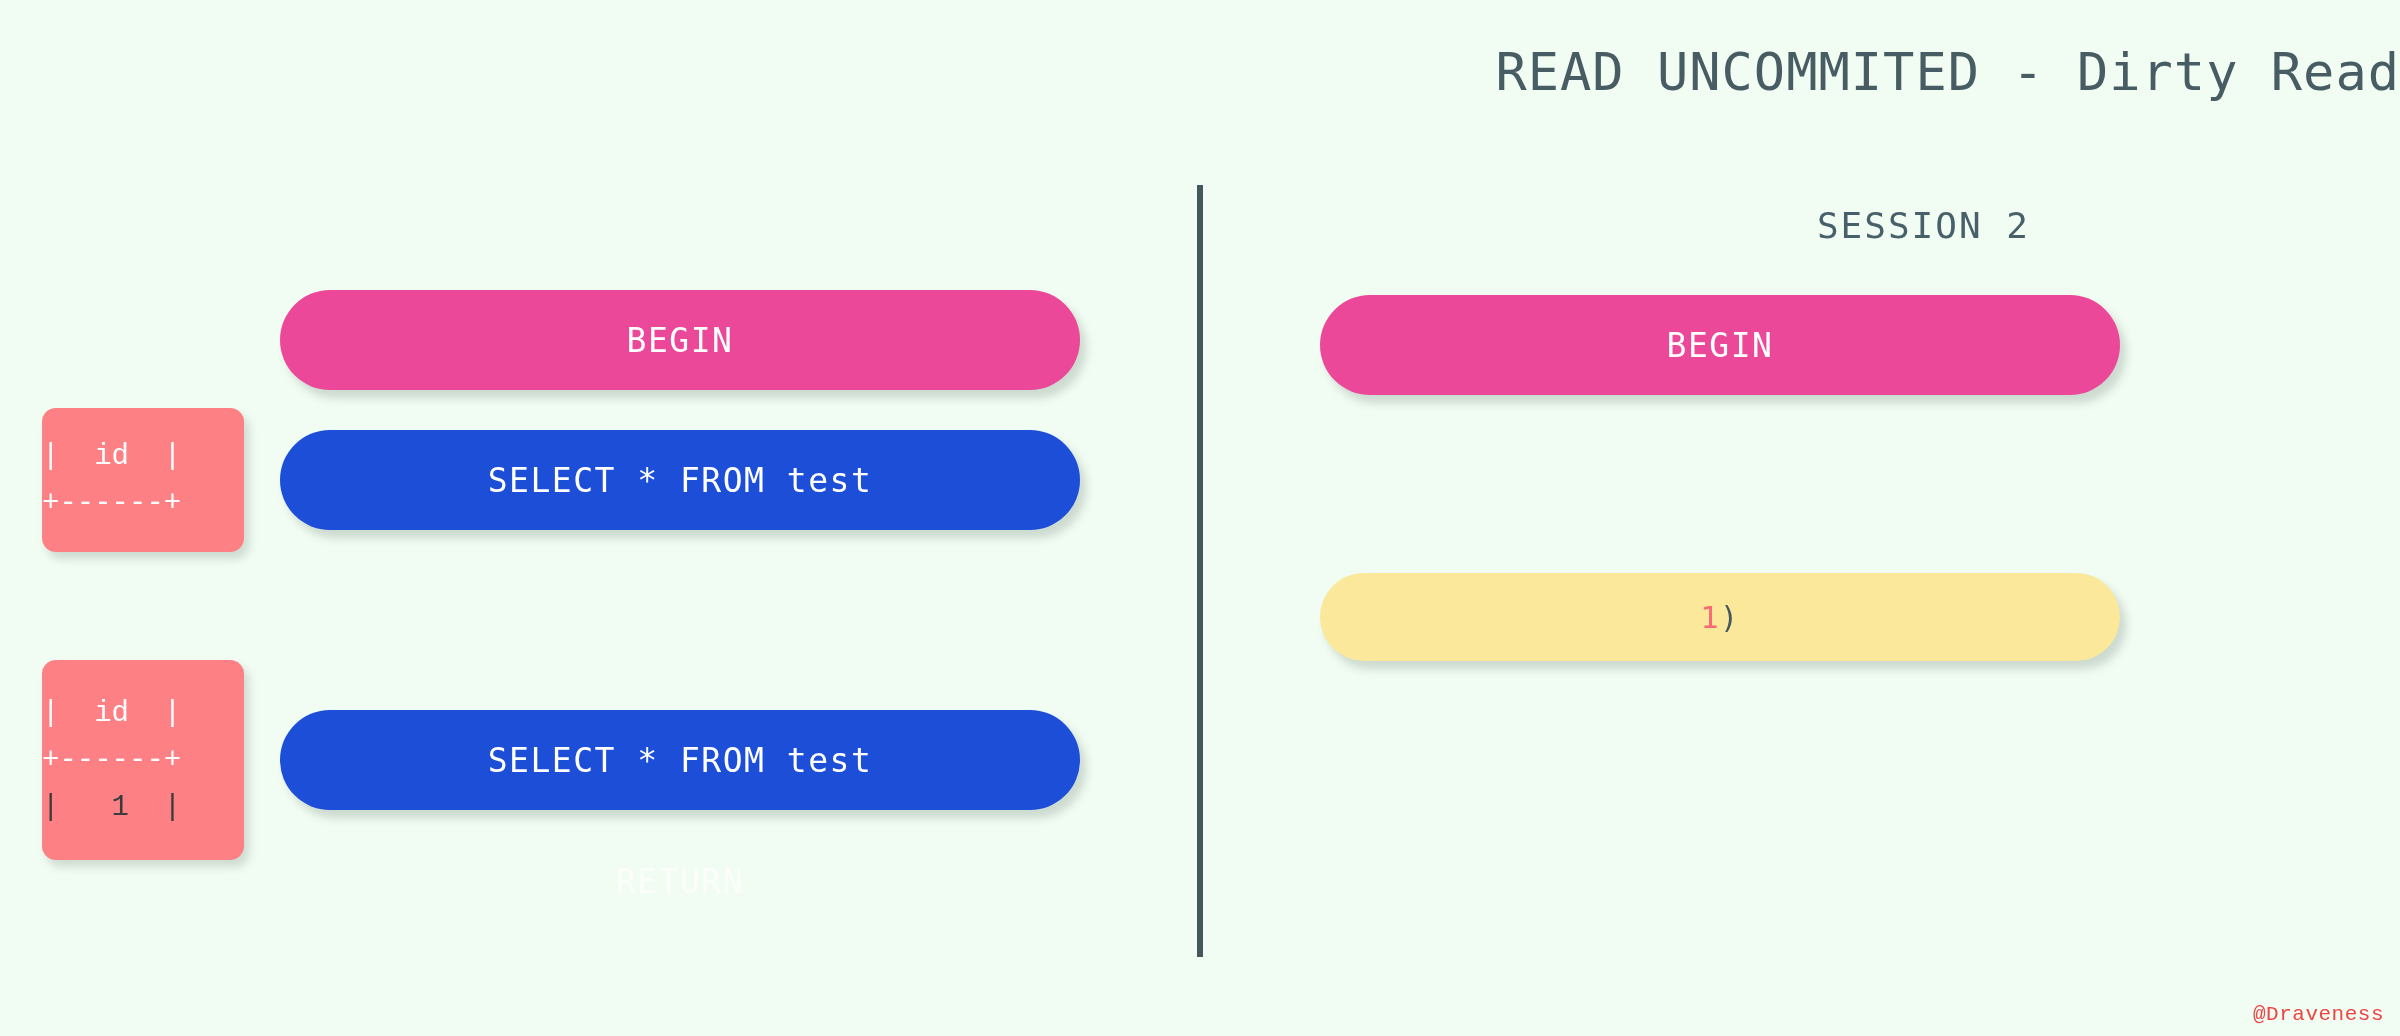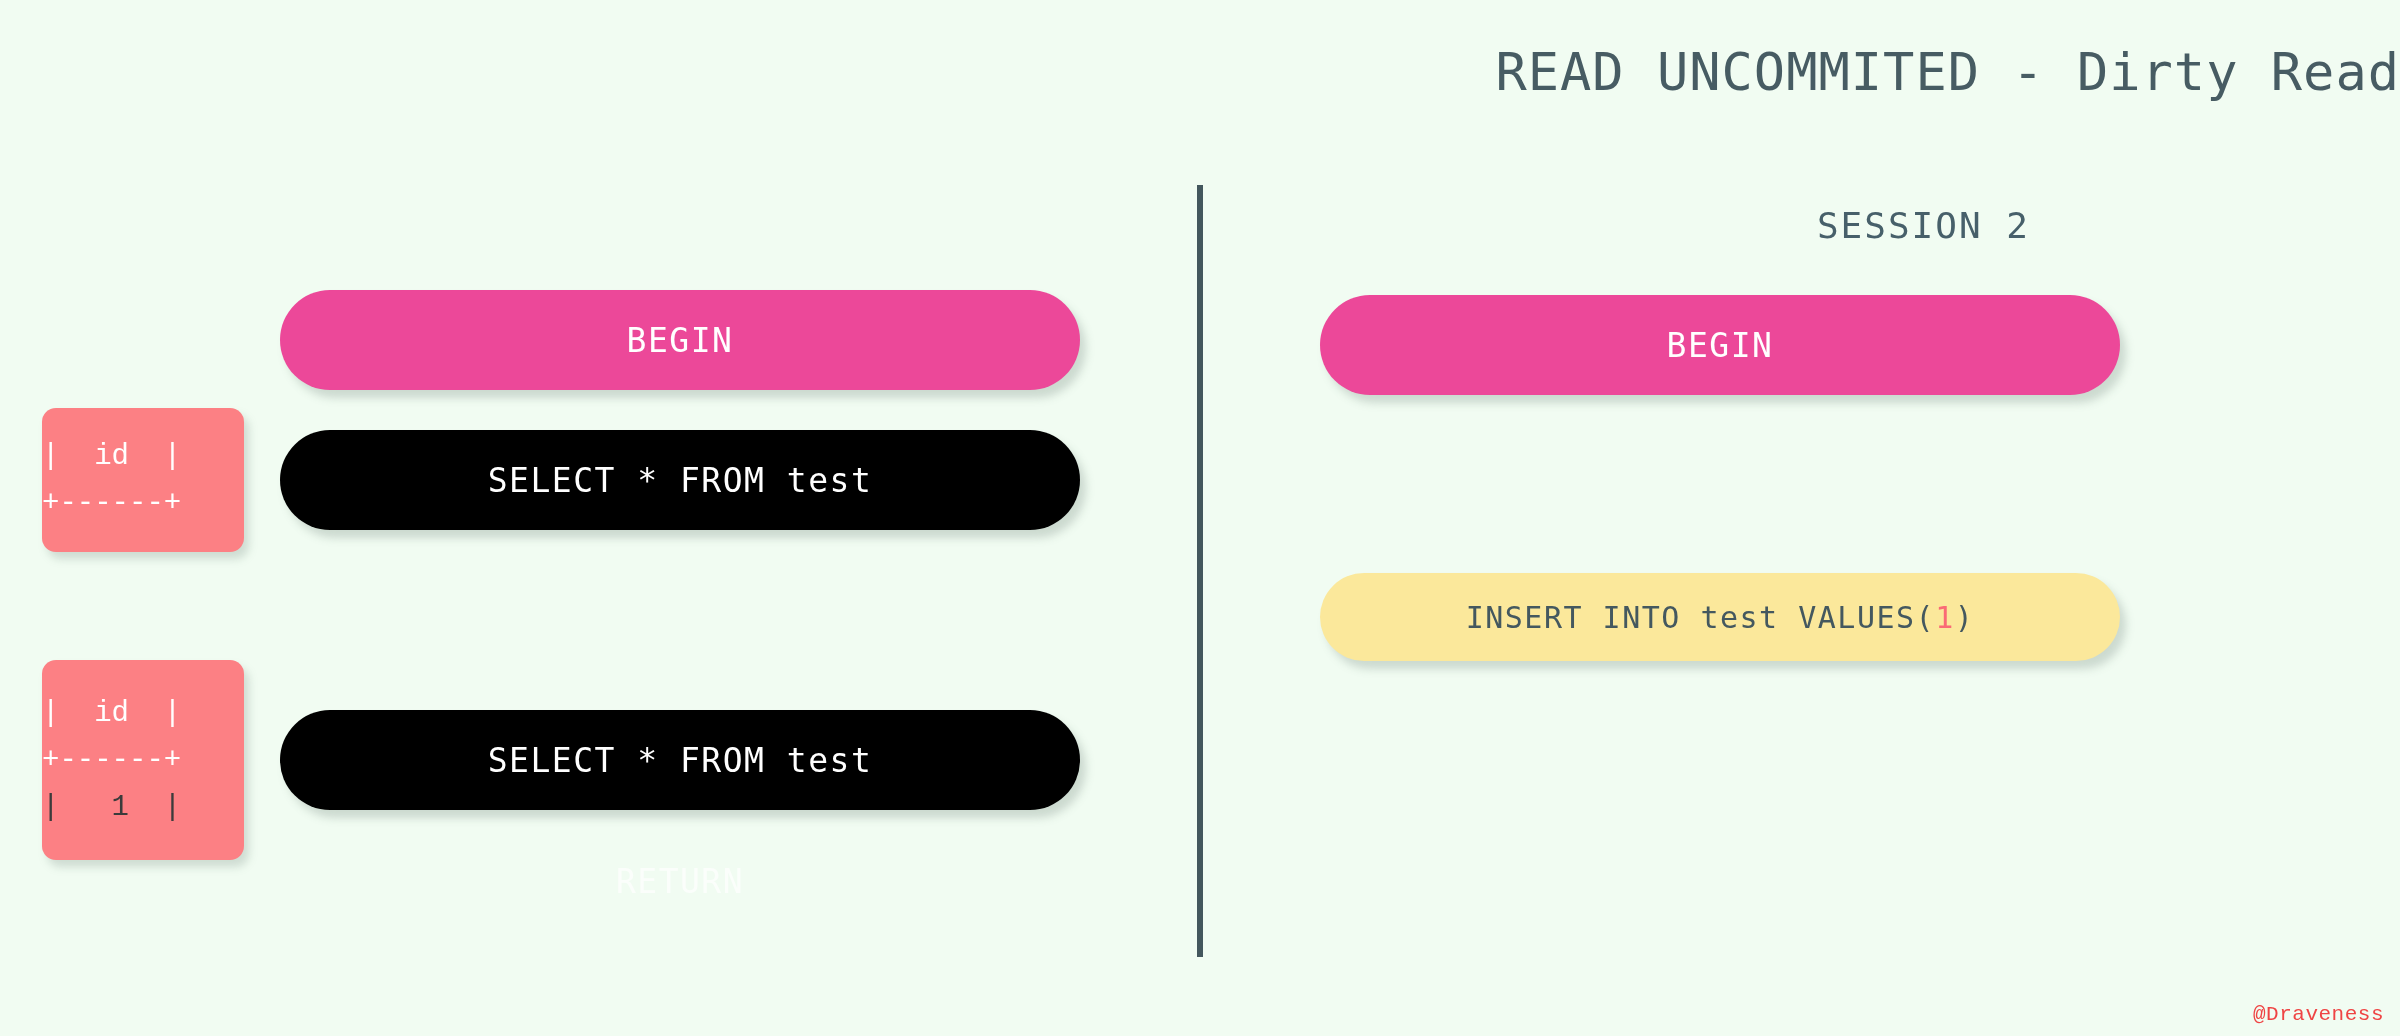--- a/index.html
+++ b/index.html
@@ -74,21 +74,21 @@
     display: flex;
     align-items: center;
     justify-content: center;
     font-size: 33px;
     letter-spacing: 1.5px;
     white-space: pre;
     font-family: "DejaVu Sans Mono", "Liberation Mono", monospace;
     box-shadow: 6px 8px 9px rgba(120,140,130,0.30);
   }
   .pill.teal   { background: #ec4899; color: #ffffff; }
-  .pill.steel  { background: #000000; color: #ffffff; }
+  .pill.steel  { background: #1d4ed8; color: #ffffff; }
   .pill.yellow { background: #fbe89b; color: #44585f; font-size: 30px; }
 
   #s1-begin    { left: 280px;  top: 290px; width: 800px; height: 100px; }
   #s1-select-1 { left: 280px;  top: 430px; width: 800px; height: 100px; }
   #s1-select-2 { left: 280px;  top: 710px; width: 800px; height: 100px; }
   #s2-begin    { left: 1320px; top: 295px; width: 800px; height: 100px; }
   #s2-insert   { left: 1320px; top: 573px; width: 800px; height: 88px; }
 
   .hl-value { color: #fa6a75; }
 
@@ -169,18 +169,18 @@
 
   <div class="result-box" id="result-2">
     <span class="result-row">|  id  |</span>
     <span class="result-row">+------+</span>
     <span class="result-row dark">|   1  |</span>
   </div>
 
   <div class="pill teal" id="s2-begin">BEGIN</div>
 
   <div class="pill yellow" id="s2-insert">
-    <span>INSERT INTO test VALUES(</span><span class="hl-value">1</span><span>)</span>
+    <span class="hl-value">1</span><span>)</span>
   </div>
 
   <div class="watermark">@Draveness</div>
 
 </div>
 
 </body></html>

